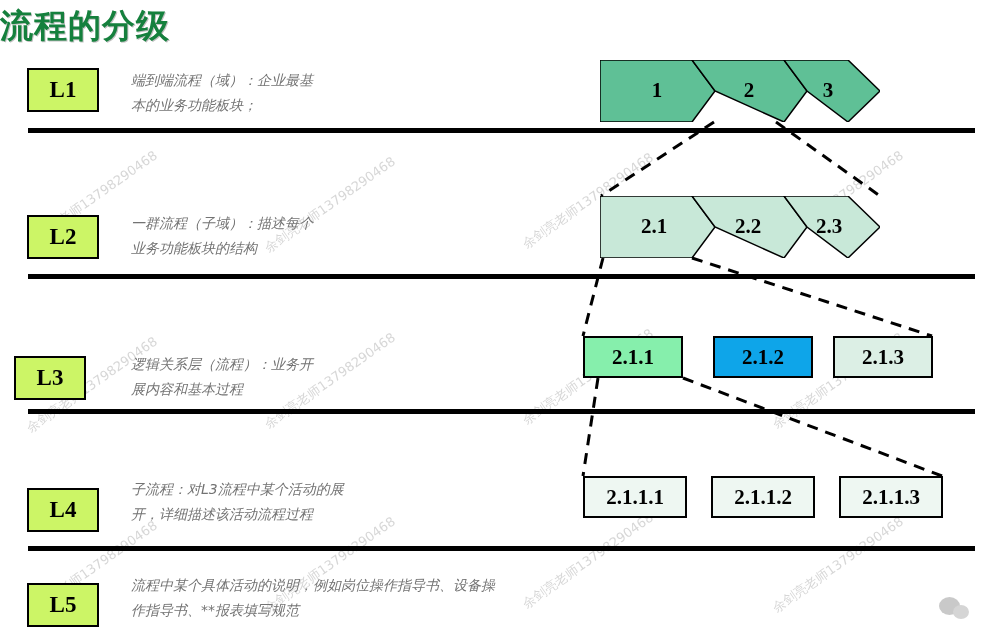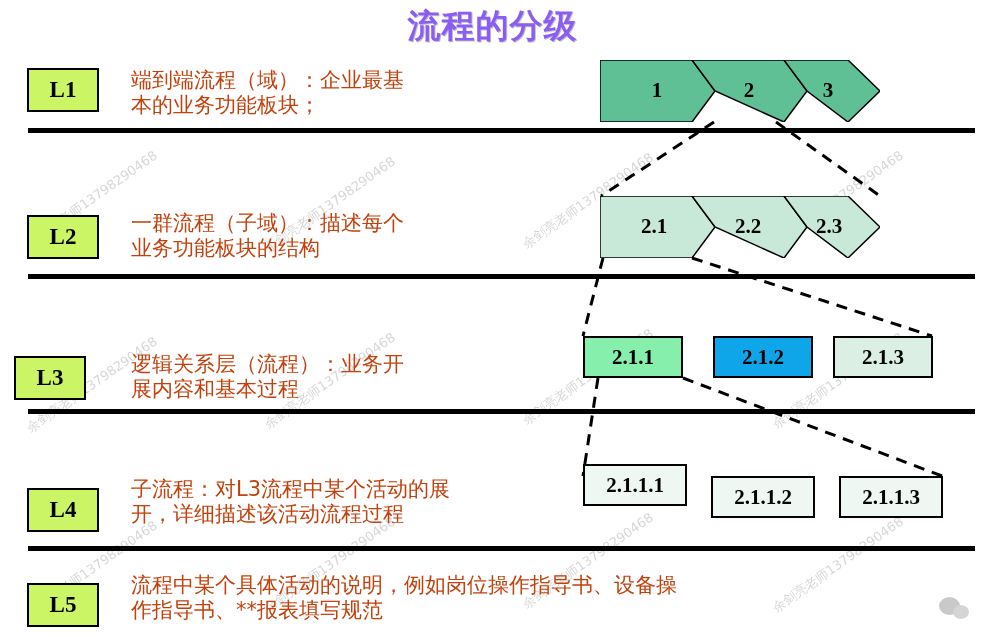--- a/index.html
+++ b/index.html
@@ -17,26 +17,25 @@
     background: #ffffff;
     overflow: hidden;
   }
 
   
   #title {
     position: absolute;
     left: 0;
     top: 4px;
     width: 985px;
-    text-align: center;
     font-family: "DejaVu Sans", sans-serif;
     font-size: 33px;
     font-weight: bold;
     letter-spacing: 1px;
-    color: #8b5cf6;
+    color: #15803d;
     text-shadow: 1px 1px 0 rgba(0,0,0,0.25);
   }
 
   
   .sep {
     position: absolute;
     left: 28px;
     width: 947px;
     height: 5px;
     background: #000000;
@@ -56,25 +55,26 @@
     font-family: "Liberation Serif", "DejaVu Serif", serif;
     font-weight: bold;
     font-size: 23px;
     color: #000000;
   }
 
   
   .desc {
     position: absolute;
     font-family: "DejaVu Sans", sans-serif;
-    font-size: 21px;
+    font-size: 14px;
     line-height: 25px;
-    color: #c2410c;
+    color: #737373;
     white-space: pre-line;
     letter-spacing: 0px;
+    font-style: italic;
   }
 
   
   .chevron-row {
     position: absolute;
     display: block;
   }
   .chev-label {
     position: absolute;
     font-family: "Liberation Serif", "DejaVu Serif", serif;
@@ -208,21 +208,21 @@
     </svg>
     <span class="chev-label" style="left:14px;  top:18px; width:80px;">2.1</span>
     <span class="chev-label" style="left:108px; top:18px; width:80px;">2.2</span>
     <span class="chev-label" style="left:194px; top:18px; width:70px;">2.3</span>
   </div>
 
   <div class="leafbox" style="left:583px; top:336px; width:100px; height:42px; background:#86efac;">2.1.1</div>
   <div class="leafbox" style="left:713px; top:336px; width:100px; height:42px; background:#0ea5e9;">2.1.2</div>
   <div class="leafbox" style="left:833px; top:336px; width:100px; height:42px; background:#dcefe5;">2.1.3</div>
 
-  <div class="leafbox" style="left:583px; top:464px; width:104px; height:42px; background:#eef7f2;">2.1.1.1</div>
+  <div class="leafbox" style="left:583px; top:476px; width:104px; height:42px; background:#eef7f2;">2.1.1.1</div>
   <div class="leafbox" style="left:711px; top:476px; width:104px; height:42px; background:#eef7f2;">2.1.1.2</div>
   <div class="leafbox" style="left:839px; top:476px; width:104px; height:42px; background:#eef7f2;">2.1.1.3</div>
 
   <svg id="connectors" viewBox="0 0 985 637">
     <g stroke="#000000" stroke-width="3" fill="none" stroke-dasharray="11,8">
 
       <line x1="714" y1="122" x2="601" y2="196"></line>
       <line x1="776" y1="122" x2="880" y2="196"></line>
 
       <line x1="603" y1="258" x2="583" y2="336"></line>

